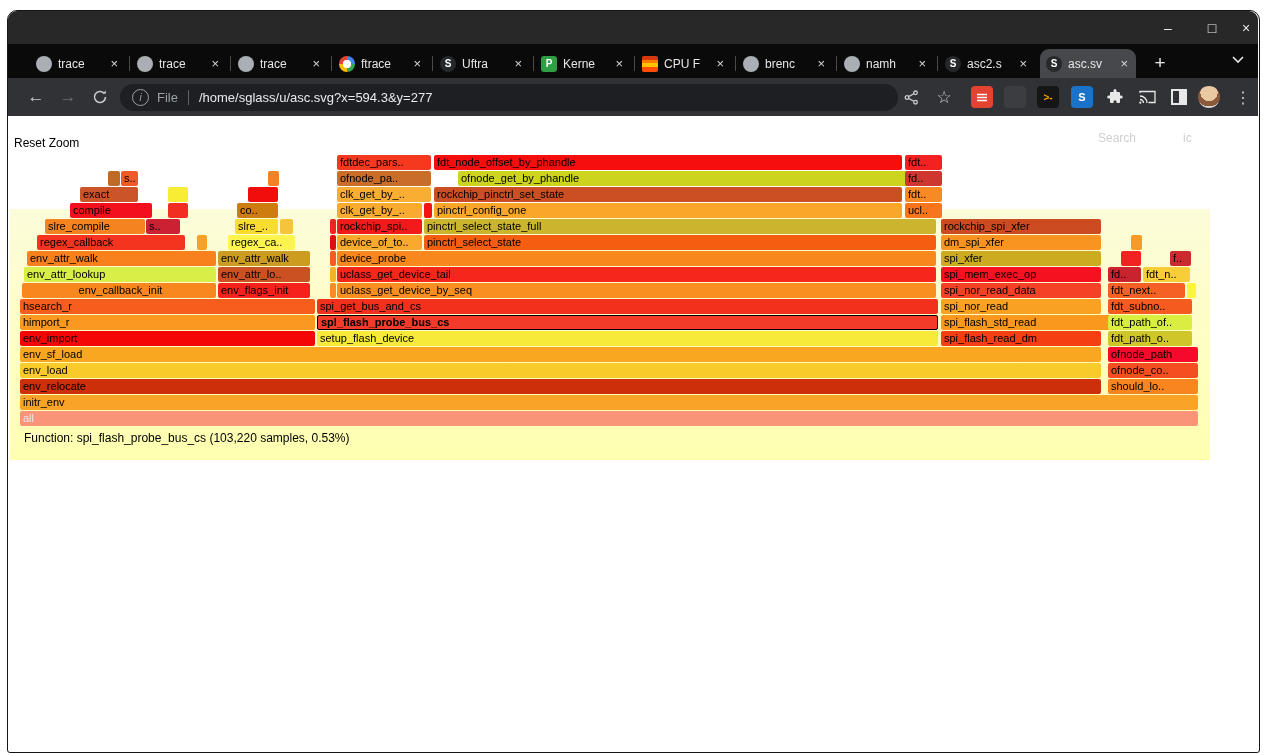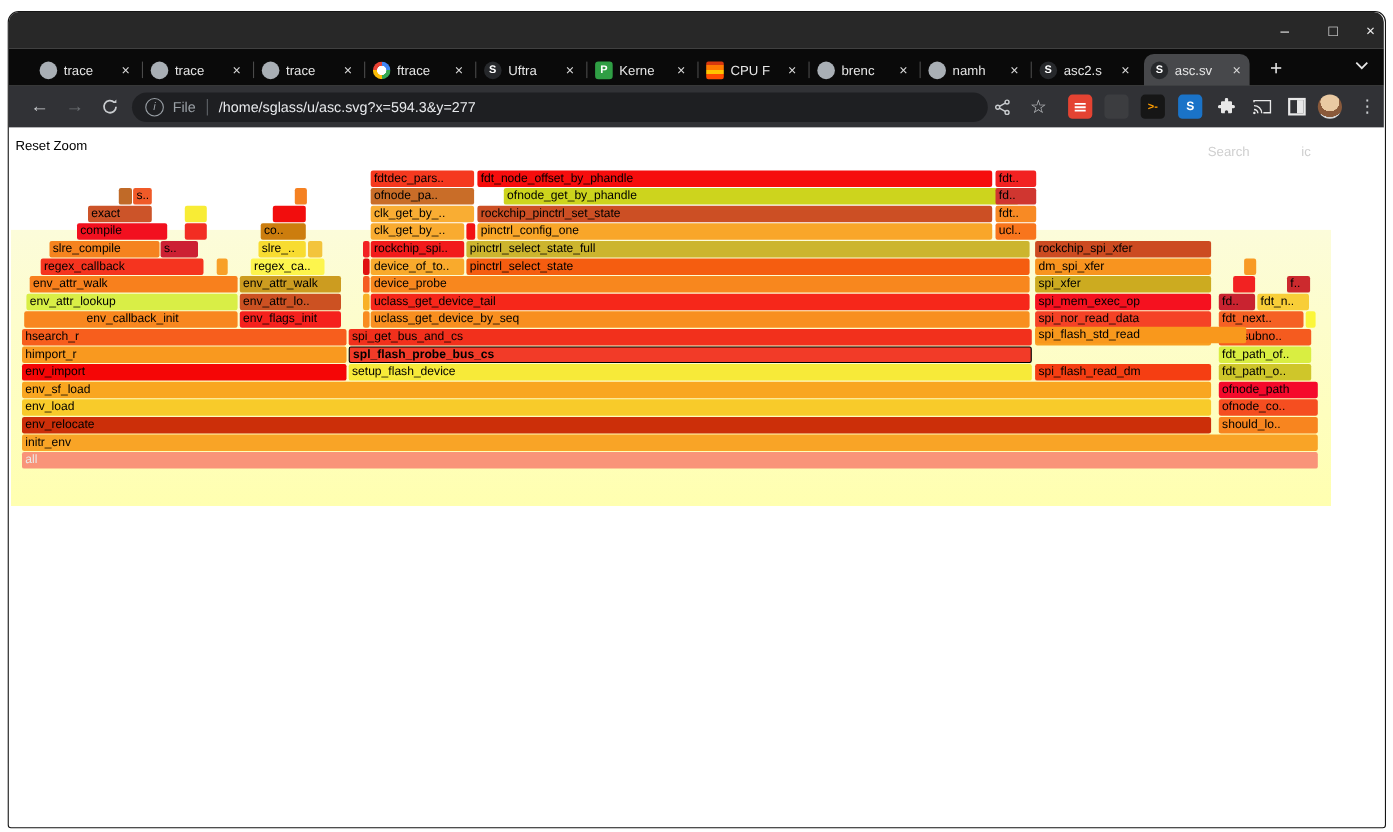--- a/index.html
+++ b/index.html
@@ -211,21 +211,21 @@
         <span class="reader"></span>
       </div>
     <div class="acticon" style="left:1190px">
         <span class="avatar"></span>
       </div>
     <div class="acticon" style="left:1224px;font-size:16px">⋮</div>
   </div>
 
   <div id="content"></div>
   <div id="fg-bg"></div>
-  <div class="fg-text" style="left:14px;top:125px">Reset Zoom</div>
+  <div class="fg-text" style="left:14px;top:136px">Reset Zoom</div>
   <div class="fg-text fg-muted" style="left:1098px;top:131px">Search</div>
   <div class="fg-text fg-muted" style="left:1183px;top:131px">ic</div>
   <div id="blocks-layer">
       <div class="block" style="left: 337px; top: 155px; width: 94px; background: rgb(245, 57, 31);">fdtdec_pars..</div>
       <div class="block" style="left: 434px; top: 155px; width: 468px; background: rgb(246, 13, 13);">fdt_node_offset_by_phandle</div>
       <div class="block" style="left: 905px; top: 155px; width: 37px; background: rgb(242, 34, 34);">fdt..</div>
       <div class="block" style="left: 108px; top: 171px; width: 12px; background: rgb(192, 106, 40);"></div>
       <div class="block" style="left: 121px; top: 171px; width: 17px; background: rgb(240, 90, 40);">s..</div>
       <div class="block" style="left: 268px; top: 171px; width: 11px; background: rgb(245, 129, 34);"></div>
       <div class="block" style="left: 337px; top: 171px; width: 94px; background: rgb(201, 109, 40);">ofnode_pa..</div>
@@ -280,30 +280,31 @@
       <div class="block" style="left: 337px; top: 283px; width: 599px; background: rgb(248, 143, 32);">uclass_get_device_by_seq</div>
       <div class="block" style="left: 941px; top: 283px; width: 160px; background: rgb(245, 66, 38);">spi_nor_read_data</div>
       <div class="block" style="left: 1108px; top: 283px; width: 77px; background: rgb(245, 97, 36);">fdt_next..</div>
       <div class="block" style="left: 1187px; top: 283px; width: 9px; background: rgb(251, 246, 58);"></div>
       <div class="block" style="left: 20px; top: 299px; width: 295px; background: rgb(247, 94, 29);">hsearch_r</div>
       <div class="block" style="left: 317px; top: 299px; width: 621px; background: rgb(242, 48, 28);">spi_get_bus_and_cs</div>
       <div class="block" style="left: 941px; top: 299px; width: 160px; background: rgb(249, 161, 34);">spi_nor_read</div>
       <div class="block" style="left: 1108px; top: 299px; width: 84px; background: rgb(245, 91, 31);">fdt_subno..</div>
       <div class="block" style="left: 20px; top: 315px; width: 295px; background: rgb(249, 153, 31);">himport_r</div>
       <div class="block hl" style="left: 317px; top: 315px; width: 621px; background: rgb(242, 59, 40);">spl_flash_probe_bus_cs</div>
-      <div class="block" style="left: 941px; top: 297px; width: 192px; background: rgb(249, 152, 28);">spi_flash_std_read</div>
+      <div class="block" style="left: 941px; top: 315px; width: 192px; background: rgb(249, 152, 28);">spi_flash_std_read</div>
       <div class="block" style="left: 1108px; top: 315px; width: 84px; background: rgb(217, 238, 65);">fdt_path_of..</div>
       <div class="block" style="left: 20px; top: 331px; width: 295px; background: rgb(245, 6, 6);">env_import</div>
       <div class="block" style="left: 317px; top: 331px; width: 621px; background: rgb(247, 234, 57);">setup_flash_device</div>
       <div class="block" style="left: 941px; top: 331px; width: 160px; background: rgb(245, 62, 18);">spi_flash_read_dm</div>
       <div class="block" style="left: 1108px; top: 331px; width: 84px; background: rgb(207, 198, 42);">fdt_path_o..</div>
       <div class="block" style="left: 20px; top: 347px; width: 1081px; background: rgb(249, 166, 32);">env_sf_load</div>
       <div class="block" style="left: 1108px; top: 347px; width: 90px; background: rgb(245, 10, 43);">ofnode_path</div>
       <div class="block" style="left: 20px; top: 363px; width: 1081px; background: rgb(248, 203, 42);">env_load</div>
       <div class="block" style="left: 1108px; top: 363px; width: 90px; background: rgb(245, 78, 32);">ofnode_co..</div>
       <div class="block" style="left: 20px; top: 379px; width: 1081px; background: rgb(204, 47, 9);">env_relocate</div>
       <div class="block" style="left: 1108px; top: 379px; width: 90px; background: rgb(248, 133, 31);">should_lo..</div>
       <div class="block" style="left: 20px; top: 395px; width: 1178px; background: rgb(249, 164, 38);">initr_env</div>
       <div class="block" style="left: 20px; top: 411px; width: 1178px; background: rgb(249, 148, 121); color: rgb(233, 233, 233);">all</div>
     </div>
+  <div class="fg-text" style="left:24px;top:431px">Function: spi_flash_probe_bus_cs (103,220 samples, 0.53%)</div>
 
   <div id="win-frame"></div>
 </div>
 
 </body></html>

